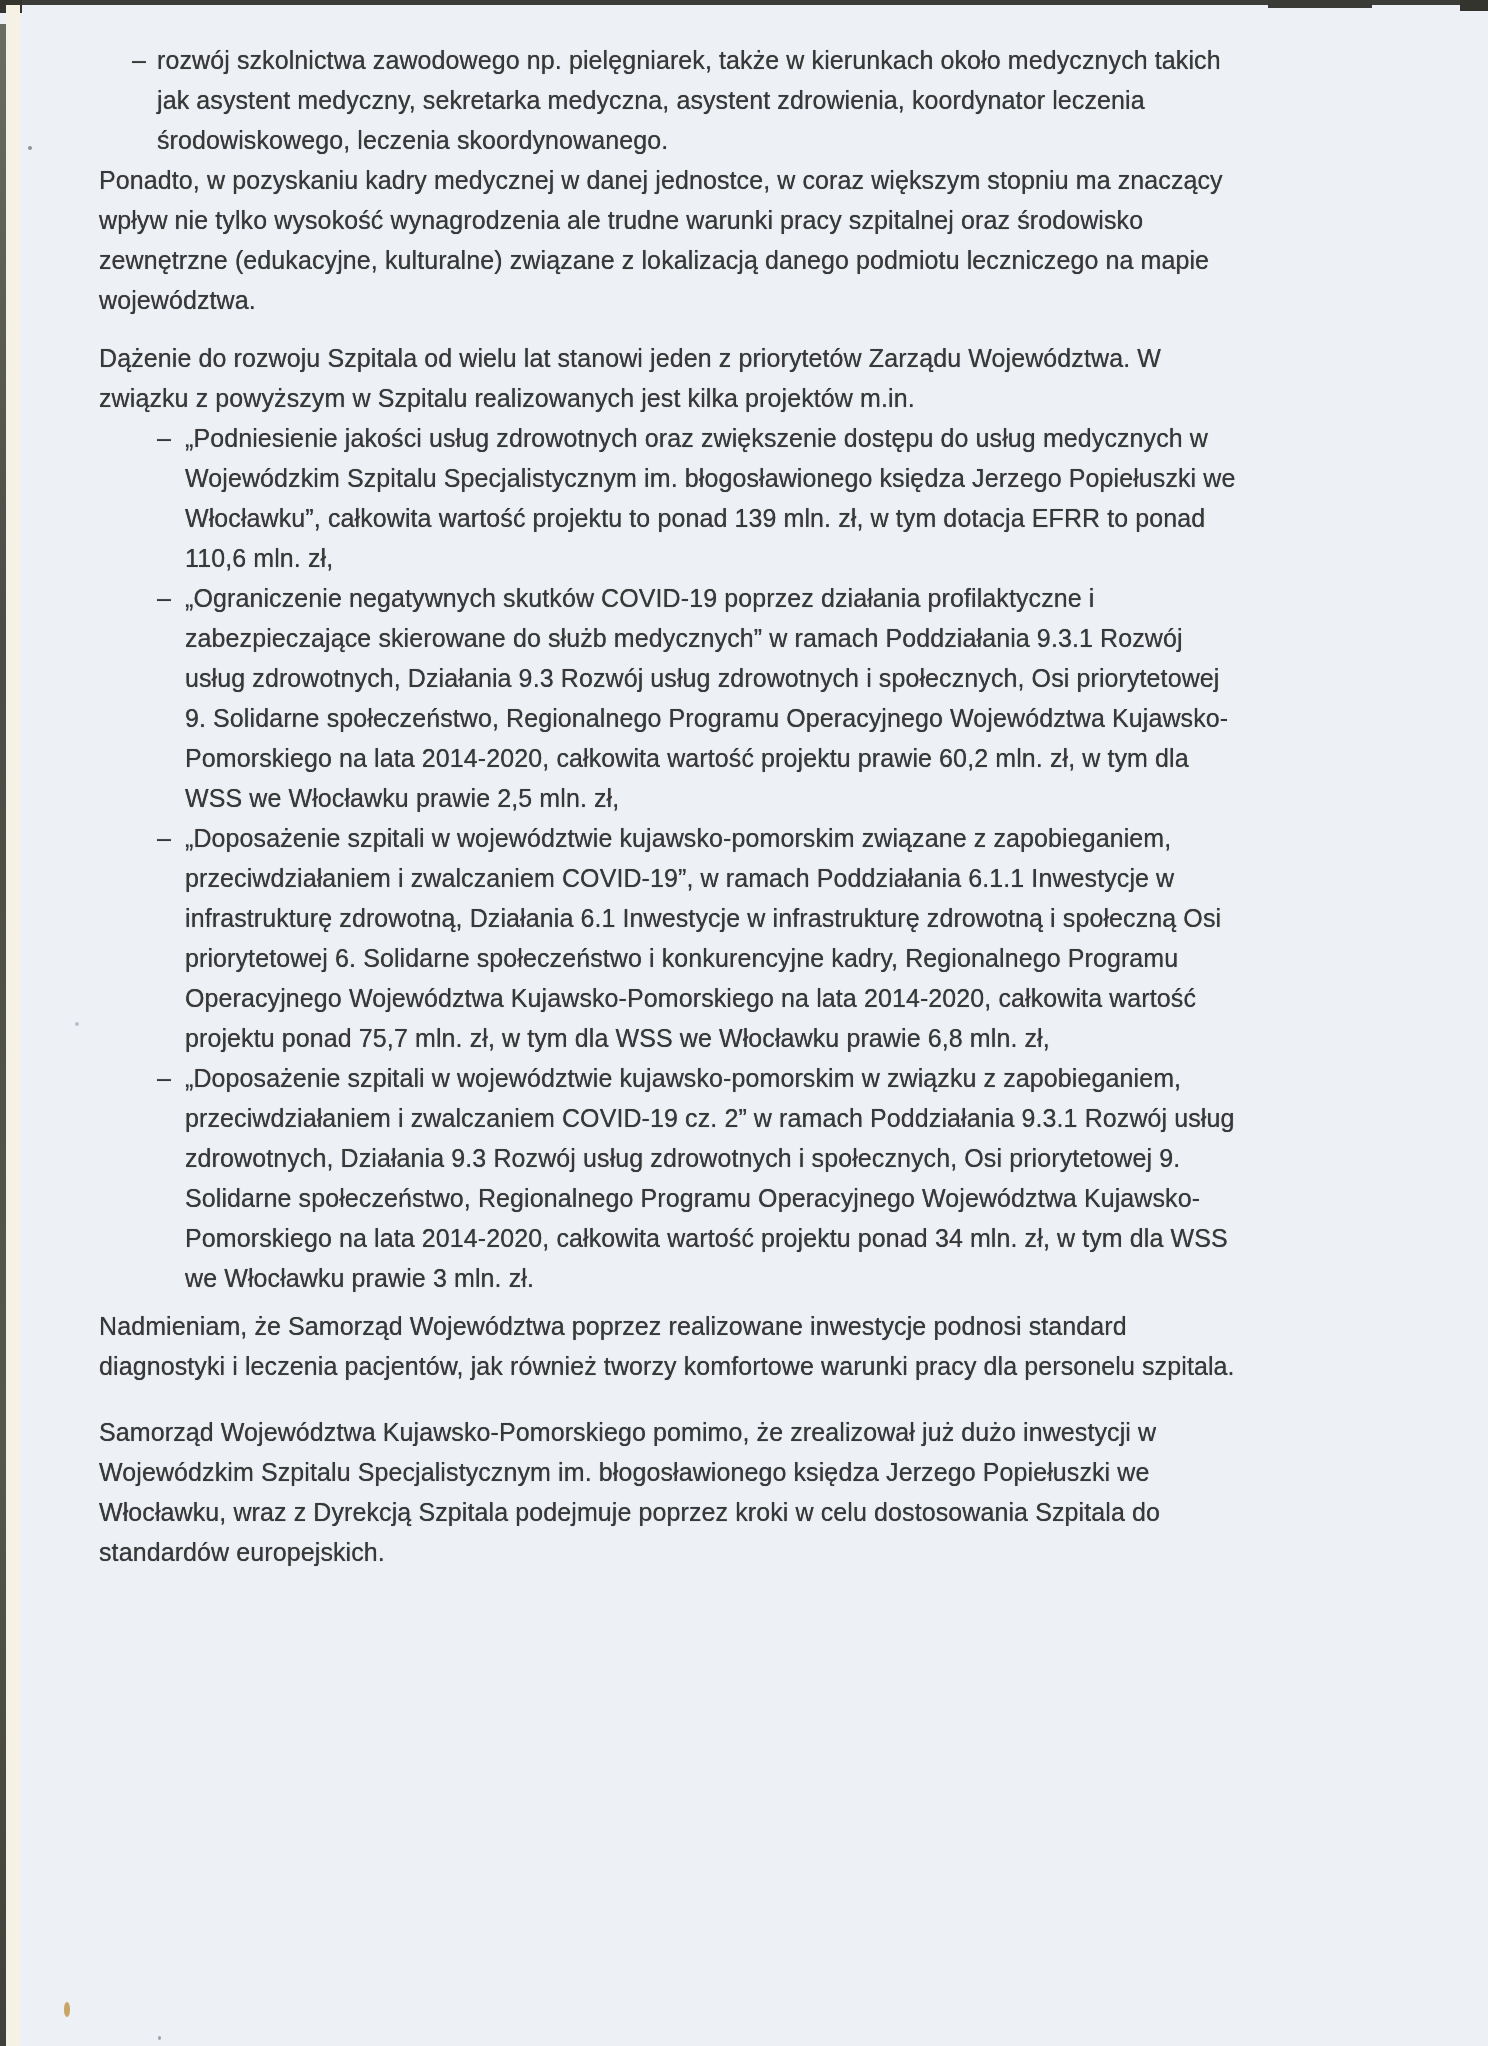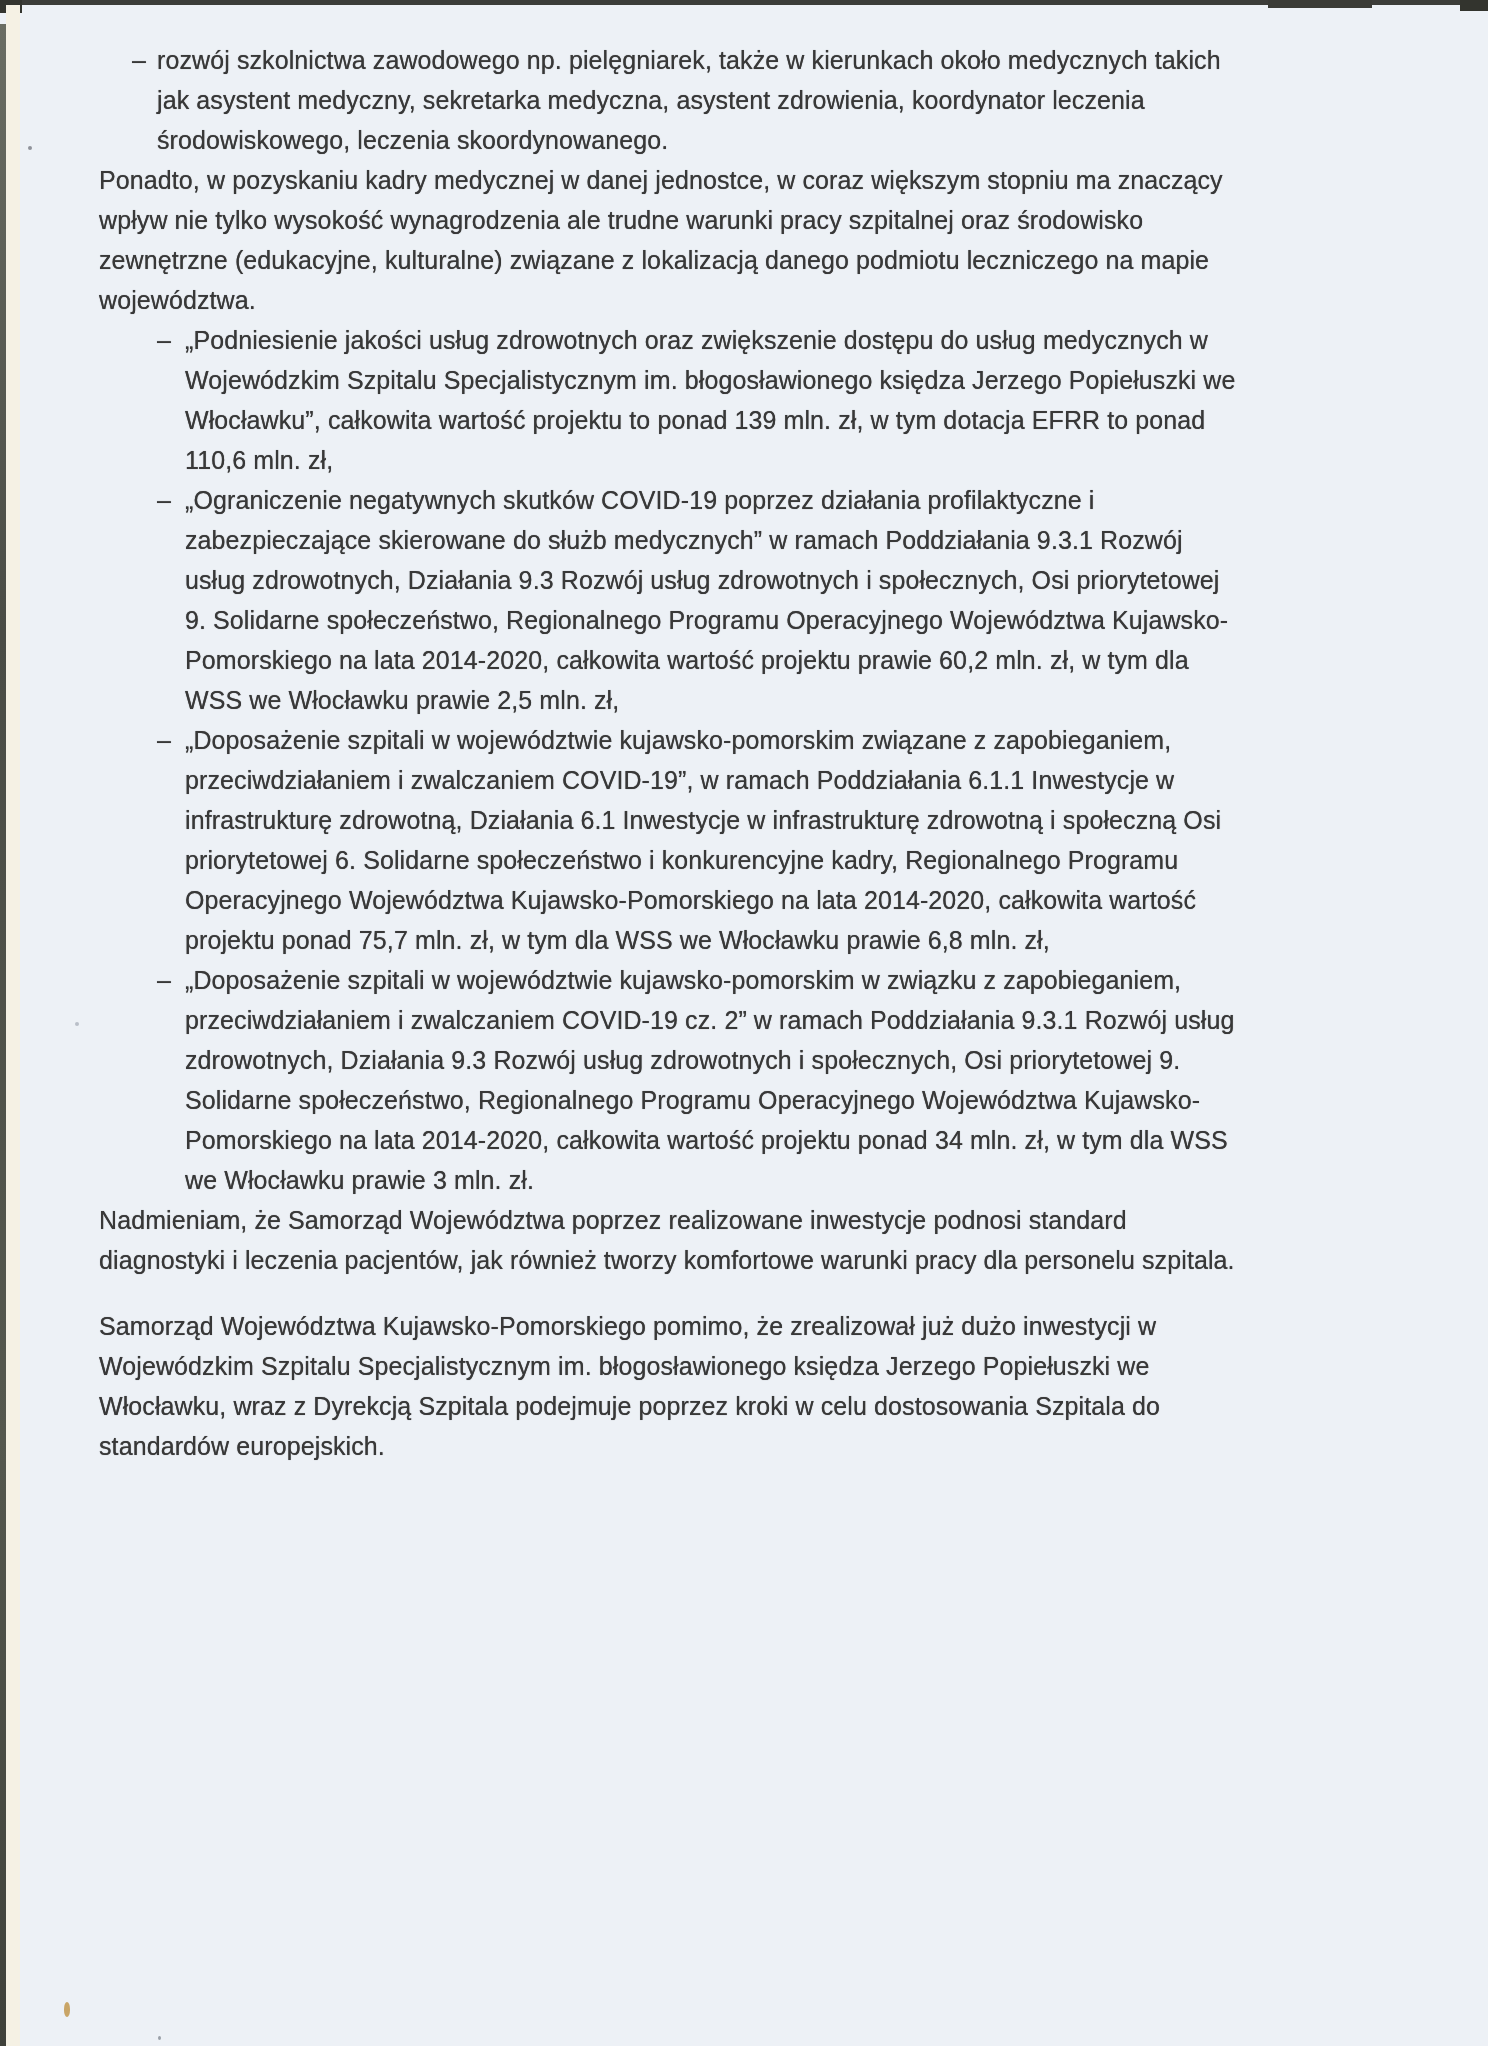--- a/index.html
+++ b/index.html
@@ -65,21 +65,21 @@
   }
   p { margin: 0; }
   ul { list-style: none; margin: 0; padding: 0; }
   li { position: relative; }
   .intro-list li { padding-left: 58px; }
   .intro-list .marker { position: absolute; left: 33px; top: 0; }
   .projects-list li { padding-left: 86px; }
   .projects-list .marker { position: absolute; left: 58px; top: 0; }
   .para-ponadto   { }
   .para-dazenie   { margin-top: 18px; }
-  .para-nadmieniam{ margin-top: 0; }
+  .para-nadmieniam{ margin-top: 8px; }
   .para-samorzad  { margin-top: 26px; }
 </style>
 </head>
 <body>
 
 <div class="edge-top"></div>
 <div class="edge-top-corner-left"></div>
 <div class="edge-top-seg"></div>
 <div class="edge-top-corner-right"></div>
 <div class="edge-left"></div>
@@ -93,20 +93,21 @@
 
   <ul class="intro-list">
     <li>
       <span class="marker">–</span>
       <span>rozwój szkolnictwa zawodowego np. pielęgniarek, także w kierunkach około medycznych takich jak asystent medyczny, sekretarka medyczna, asystent zdrowienia, koordynator leczenia środowiskowego, leczenia skoordynowanego.</span>
     </li>
   </ul>
 
   <p class="para-ponadto">Ponadto, w pozyskaniu kadry medycznej w danej jednostce, w coraz większym stopniu ma znaczący wpływ nie tylko wysokość wynagrodzenia ale trudne warunki pracy szpitalnej oraz środowisko zewnętrzne (edukacyjne, kulturalne) związane z lokalizacją danego podmiotu leczniczego na mapie województwa.</p>
 
+  <p class="para-dazenie">Dążenie do rozwoju Szpitala od wielu lat stanowi jeden z priorytetów Zarządu Województwa. W związku z powyższym w Szpitalu realizowanych jest kilka projektów m.in.</p>
 
   <ul class="projects-list">
     <li>
       <span class="marker">–</span>
       <span>„Podniesienie jakości usług zdrowotnych oraz zwiększenie dostępu do usług medycznych w Wojewódzkim Szpitalu Specjalistycznym im. błogosławionego księdza Jerzego Popiełuszki we Włocławku”, całkowita wartość projektu to ponad 139 mln. zł, w tym dotacja EFRR to ponad 110,6 mln. zł,</span>
     </li>
     <li>
       <span class="marker">–</span>
       <span>„Ograniczenie negatywnych skutków COVID-19 poprzez działania profilaktyczne i zabezpieczające skierowane do służb medycznych” w ramach Poddziałania 9.3.1 Rozwój usług zdrowotnych, Działania 9.3 Rozwój usług zdrowotnych i społecznych, Osi priorytetowej 9. Solidarne społeczeństwo, Regionalnego Programu Operacyjnego Województwa Kujawsko-Pomorskiego na lata 2014-2020, całkowita wartość projektu prawie 60,2 mln. zł, w tym dla WSS we Włocławku prawie 2,5 mln. zł,</span>
     </li>

